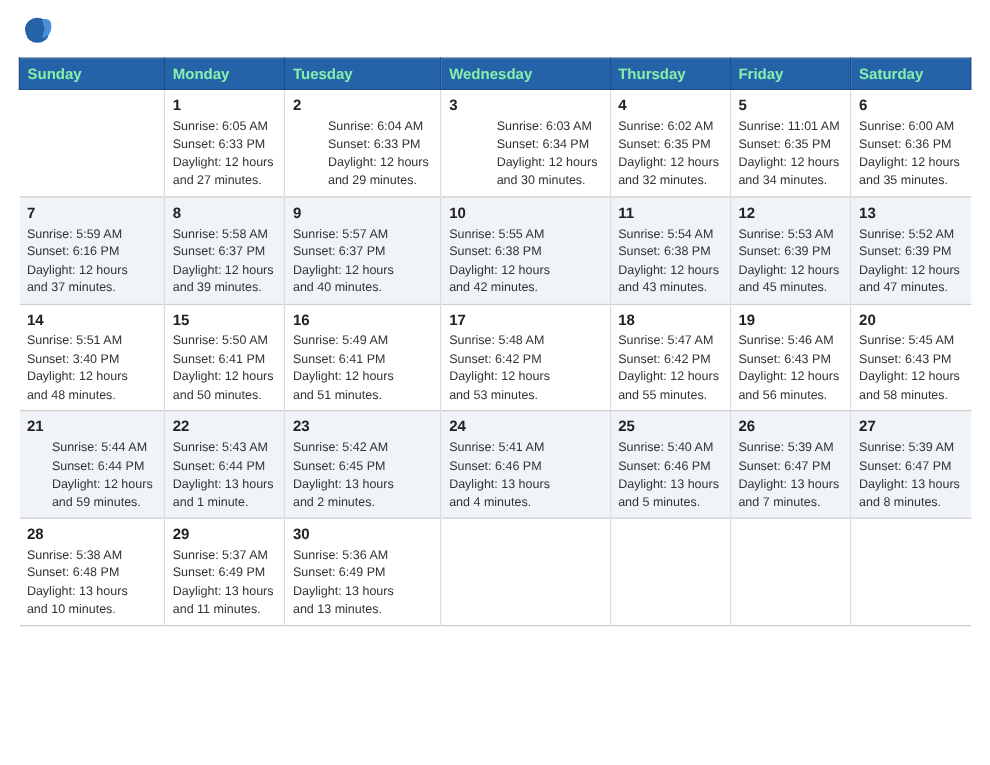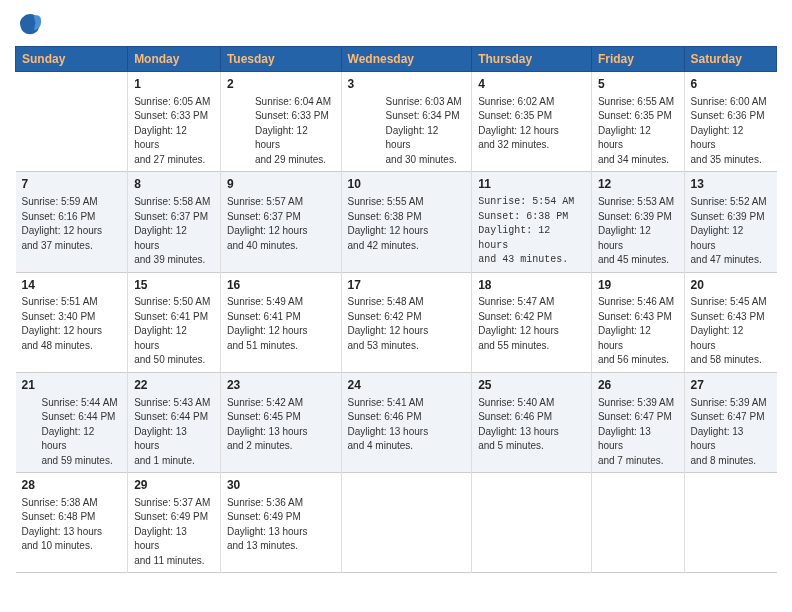--- a/index.html
+++ b/index.html
@@ -41,21 +41,21 @@
       font-size: 16px;
       color: #333;
     }
     table {
       width: 100%;
       border-collapse: collapse;
       font-size: 10.5px;
     }
     thead tr th {
       background-color: #2563a8;
-      color: #fdba74;
+      color: #86efac;
       padding: 5px 6px;
       text-align: left;
       font-size: 12px;
       font-weight: bold;
       border: 1px solid #1e4f8a;
     }
     tbody tr {
       border-bottom: 1px solid #ccc;
     }
     tbody tr:nth-child(odd) {
@@ -148,21 +148,21 @@
           </td>
           <td>
             <span class="day-num">4</span>
             <div class="day-info" style="white-space: pre-line;">Sunrise: 6:02 AM
 Sunset: 6:35 PM
 Daylight: 12 hours
 and 32 minutes.</div>
           </td>
           <td>
             <span class="day-num">5</span>
-            <div class="day-info" style="white-space: pre-line;">Sunrise: 6:55 AM
+            <div class="day-info" style="white-space: pre-line;">Sunrise: 11:01 AM
 Sunset: 6:35 PM
 Daylight: 12 hours
 and 34 minutes.</div>
           </td>
           <td>
             <span class="day-num">6</span>
             <div class="day-info" style="white-space: pre-line;">Sunrise: 6:00 AM
 Sunset: 6:36 PM
 Daylight: 12 hours
 and 35 minutes.</div>
@@ -192,21 +192,21 @@
           </td>
           <td>
             <span class="day-num">10</span>
             <div class="day-info" style="white-space: pre-line;">Sunrise: 5:55 AM
 Sunset: 6:38 PM
 Daylight: 12 hours
 and 42 minutes.</div>
           </td>
           <td>
             <span class="day-num">11</span>
-            <div class="day-info" style="white-space: pre-line; font-family: Liberation Mono, monospace;">Sunrise: 5:54 AM
+            <div class="day-info" style="white-space: pre-line;">Sunrise: 5:54 AM
 Sunset: 6:38 PM
 Daylight: 12 hours
 and 43 minutes.</div>
           </td>
           <td>
             <span class="day-num">12</span>
             <div class="day-info" style="white-space: pre-line;">Sunrise: 5:53 AM
 Sunset: 6:39 PM
 Daylight: 12 hours
 and 45 minutes.</div>

